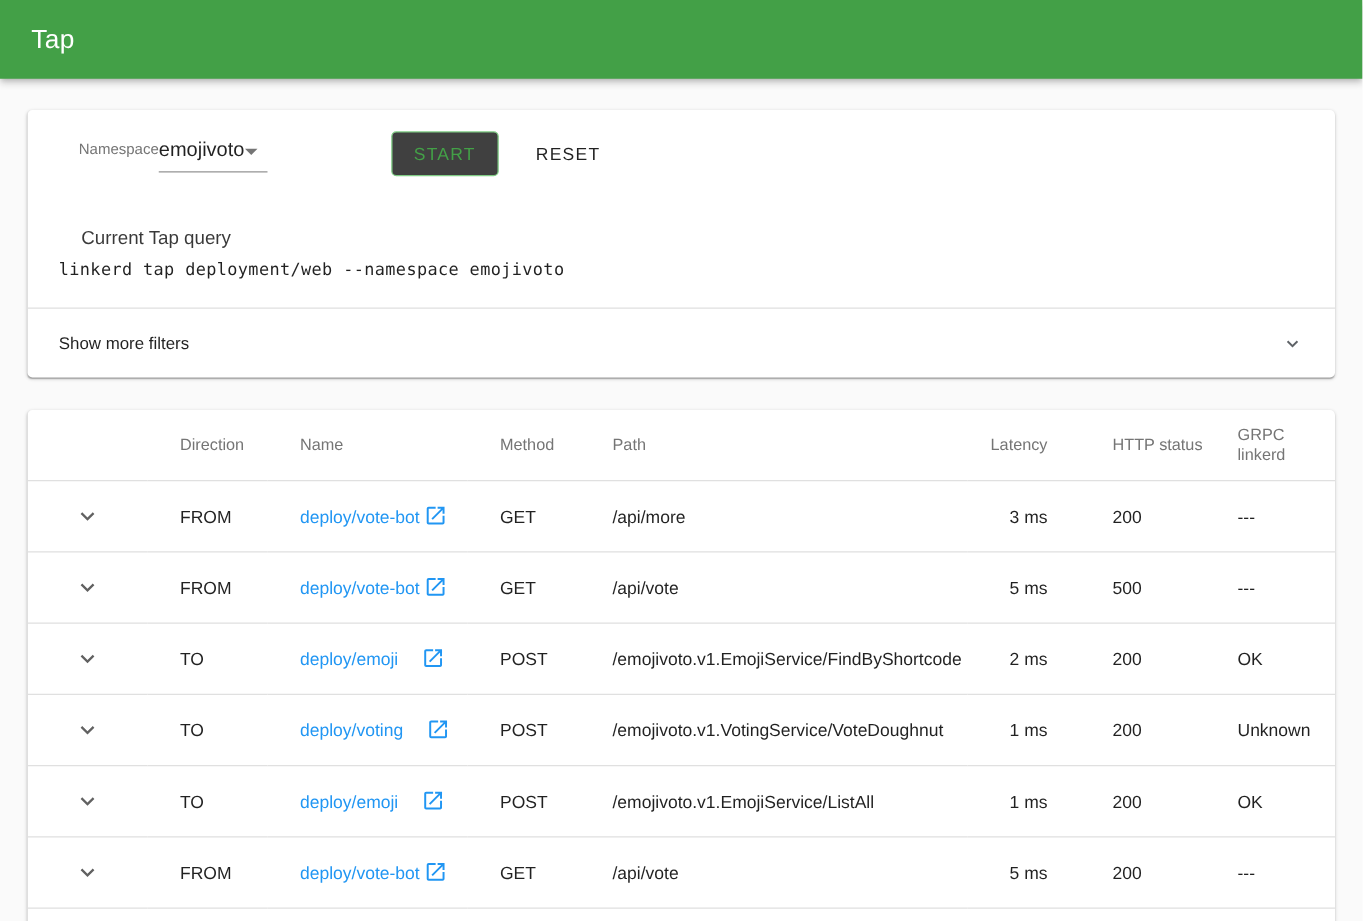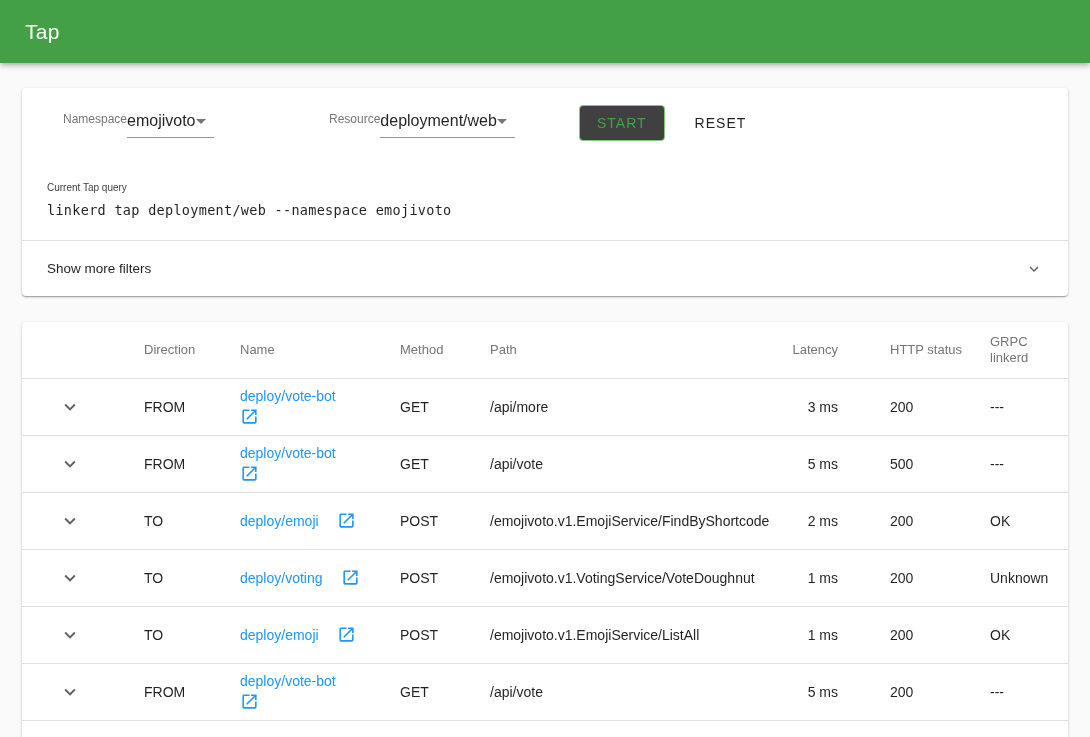--- a/index.html
+++ b/index.html
@@ -48,21 +48,21 @@
     font-family:"Liberation Sans", sans-serif;
   }
   .reset-button {
     background:none; border:none; color:rgba(0,0,0,0.87); font-size:14px; font-weight:500;
     letter-spacing:1px; margin-left:22px; padding:8px 8px; cursor:pointer;
     font-family:"Liberation Sans", sans-serif;
   }
 
   
   .query-section { margin-top:41px; padding-bottom:22px; }
-  .query-label { font-size:10px; color:rgba(0,0,0,0.78); }
+  .query-label { font-size:15px; color:rgba(0,0,0,0.78);margin-left:18px; }
   .query-code {
     margin-top:9px; font-family:"DejaVu Sans Mono","Liberation Mono",monospace;
     font-size:13.5px; color:rgba(0,0,0,0.87); letter-spacing:.3px;
   }
 
   
   .show-more-row {
     border-top:1px solid #e0e0e0; height:56px; display:flex; align-items:center;
     justify-content:space-between; padding:0 25px; cursor:pointer;
   }
@@ -85,47 +85,40 @@
     height:57px; font-size:14px; color:rgba(0,0,0,0.87); vertical-align:middle;
     padding-left:26px; border-bottom:1px solid #e0e0e0; white-space:nowrap; overflow:hidden;
   }
   td.cell-expand { padding:0; text-align:center; }
   td.cell-latency { text-align:right; padding-left:0; padding-right:26px; }
   .expand-btn { background:none; border:none; cursor:pointer; padding:4px; line-height:0; }
   .resource-link {
     color:#2196f3; text-decoration:none; font-size:14px; cursor:pointer;
   }
   .name-flex { display:flex; align-items:center; gap:18px; }
-  .row-stacked .name-flex { flex-direction:column; align-items:flex-start; gap:3px; }
+  .row-stacked .name-flex { flex-direction:row; align-items:center; gap:3px; }
   .ext-icon { line-height:0; cursor:pointer; }
   .table-spacer { height:40px; }
 </style>
 </head>
 <body>
 
 <header class="app-bar">
   <span class="app-bar-title">Tap</span>
 </header>
 
 <div class="content">
 
   <section class="card filter-card">
     <div class="filter-card-body">
       <div class="filter-row">
         <div class="select-group select-namespace">
           <span class="select-label">Namespace</span>
           <div class="select-control">
             <span class="select-value">emojivoto</span>
-            <span class="select-caret"></span>
-          </div>
-        </div>
-        <div class="select-group select-resource">
-          <span class="select-label">Resource</span>
-          <div class="select-control">
-            <span class="select-value">deployment/web</span>
             <span class="select-caret"></span>
           </div>
         </div>
         <div class="buttons-group">
           <button class="start-button">START</button>
           <button class="reset-button">RESET</button>
         </div>
       </div>
 
       <div class="query-section">

